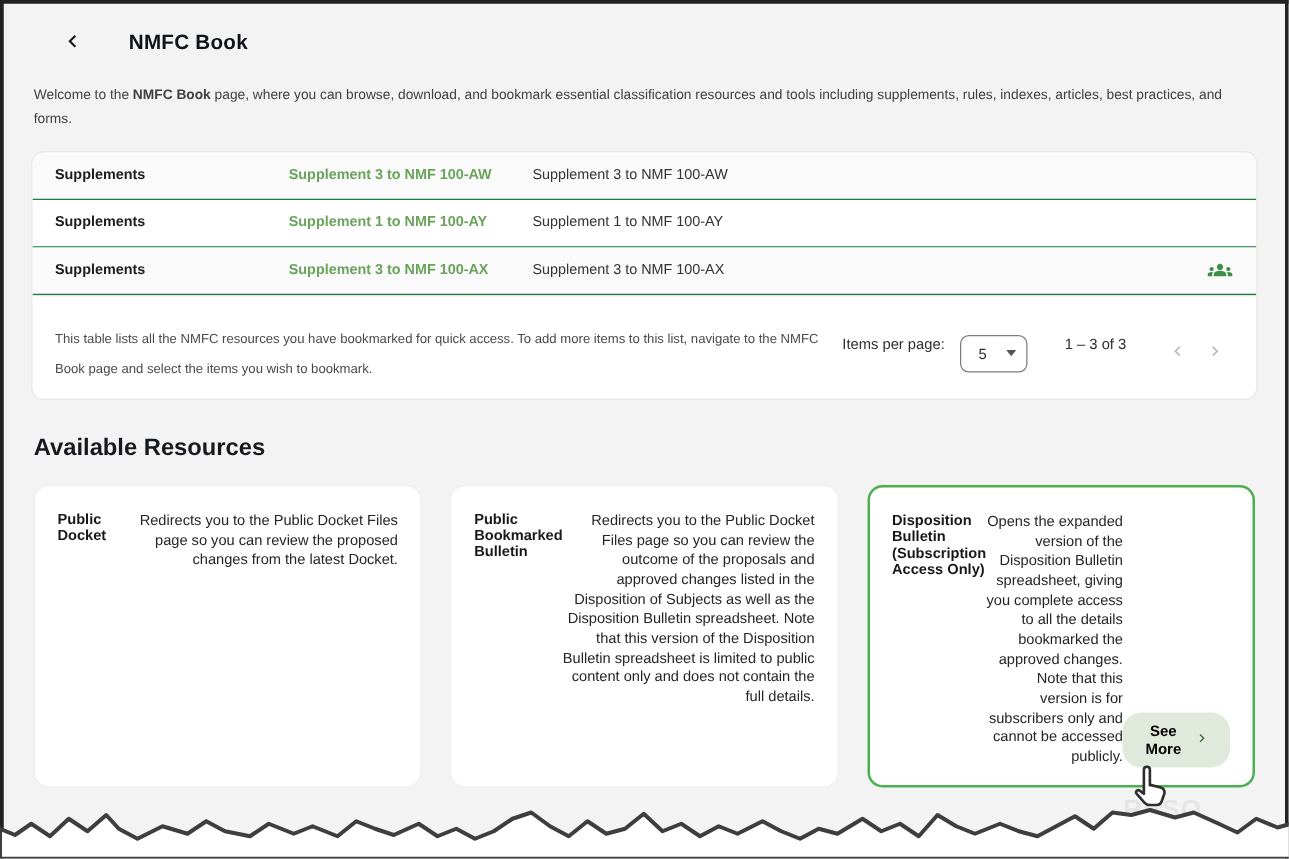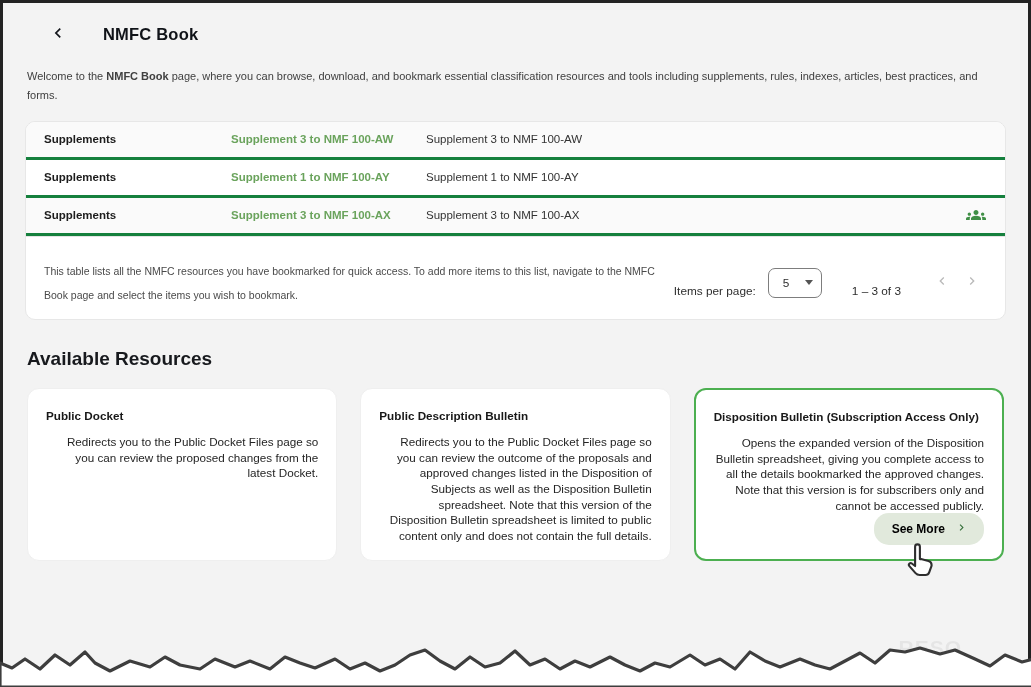--- a/index.html
+++ b/index.html
@@ -57,41 +57,41 @@
     align-items: center;
     min-height: 38px;
     padding-left: 18px;
   }
   .tbl-head {
     border-top: 1px solid #e4e4e4;
     border-bottom: 1px solid #e4e4e4;
     min-height: 37px;
     color: #6f6f6f;
   }
-  .tbl-body .tbl-row { border-bottom: 3px solid #15803d; }
+  .tbl-body .tbl-row { border-bottom: 1px solid #15803d; }
   .tbl-body .tbl-row:nth-child(odd) { background: #fafafa; }
   .cell-origin { font-weight: 700; color: #1c1c1c; }
   .cell-doc { font-weight: 700; color: #6aa35c; cursor: pointer; }
   .cell-desc { color: #333333; }
   .cell-icon { display: flex; justify-content: center; }
   .groups-icon svg { width: 20px; height: 20px; fill: #3f8f46; display: block; }
 
   .tbl-footer {
     border-top: 1px solid #e4e4e4;
     display: flex; align-items: center;
     padding: 22px 18px 12px 18px;
     min-height: 68px;
   }
   .footer-note {
     font-size: 10.5px; color: #4a4a4a; line-height: 2.3;
     width: 618px; flex: none;
   }
   .paginator {
     margin-left: auto;
-    display: flex; align-items: flex-end;
+    display: flex; align-items: flex-start;
     font-size: 11.8px; color: #2e2e2e;
   }
   .ipp-label { margin-right: 12px; }
   .ipp-select {
     width: 54px; height: 30px;
     border: 1px solid #7d7d7d; border-radius: 7px;
     display: flex; align-items: center;
     padding: 0 8px 0 14px;
     cursor: pointer; background: #fff;
   }
@@ -117,21 +117,21 @@
   .cards {
     margin: 18px 24px 0 24px;
     display: grid; grid-template-columns: repeat(3, 1fr); gap: 23px;
   }
   .res-card {
     background: #ffffff;
     border: 1px solid #efefef;
     border-radius: 12px;
     min-height: 156px;
     padding: 20px 18px 14px 18px;
-    display: flex; flex-direction: column;
+    display: flex; 
     position: relative;
     cursor: pointer;
   }
   .res-card.highlight { border: 2px solid #4caf50; }
   .card-title { font-size: 11.7px; font-weight: 700; color: #181818; margin-bottom: 12px; }
   .card-body { font-size: 11.7px; color: #252525; line-height: 1.34; text-align: right; }
   .see-more {
     margin-top: auto; align-self: flex-end;
     display: inline-flex; align-items: center; gap: 10px;
     background: #e1e9dc; border: none; border-radius: 15px;
@@ -233,21 +233,21 @@
   </div>
 
   <div class="res-title">Available Resources</div>
 
   <div class="cards">
     <div class="res-card">
       <div class="card-title">Public Docket</div>
       <div class="card-body">Redirects you to the Public Docket Files page so you can review the proposed changes from the latest Docket.</div>
     </div>
     <div class="res-card">
-      <div class="card-title">Public Description Bulletin</div>
+      <div class="card-title">Public Bookmarked Bulletin</div>
       <div class="card-body">Redirects you to the Public Docket Files page so you can review the outcome of the proposals and approved changes listed in the Disposition of Subjects as well as the Disposition Bulletin spreadsheet. Note that this version of the Disposition Bulletin spreadsheet is limited to public content only and does not contain the full details.</div>
     </div>
     <div class="res-card highlight">
       <div class="card-title">Disposition Bulletin (Subscription Access Only)</div>
       <div class="card-body">Opens the expanded version of the Disposition Bulletin spreadsheet, giving you complete access to all the details bookmarked the approved changes. Note that this version is for subscribers only and cannot be accessed publicly.</div>
       <button class="see-more">
         <span>See More</span>
         <span>
           <svg viewBox="0 0 24 24">
               <path d="M8.59 16.59 10 18l6-6-6-6-1.41 1.41L13.17 12z"></path>

